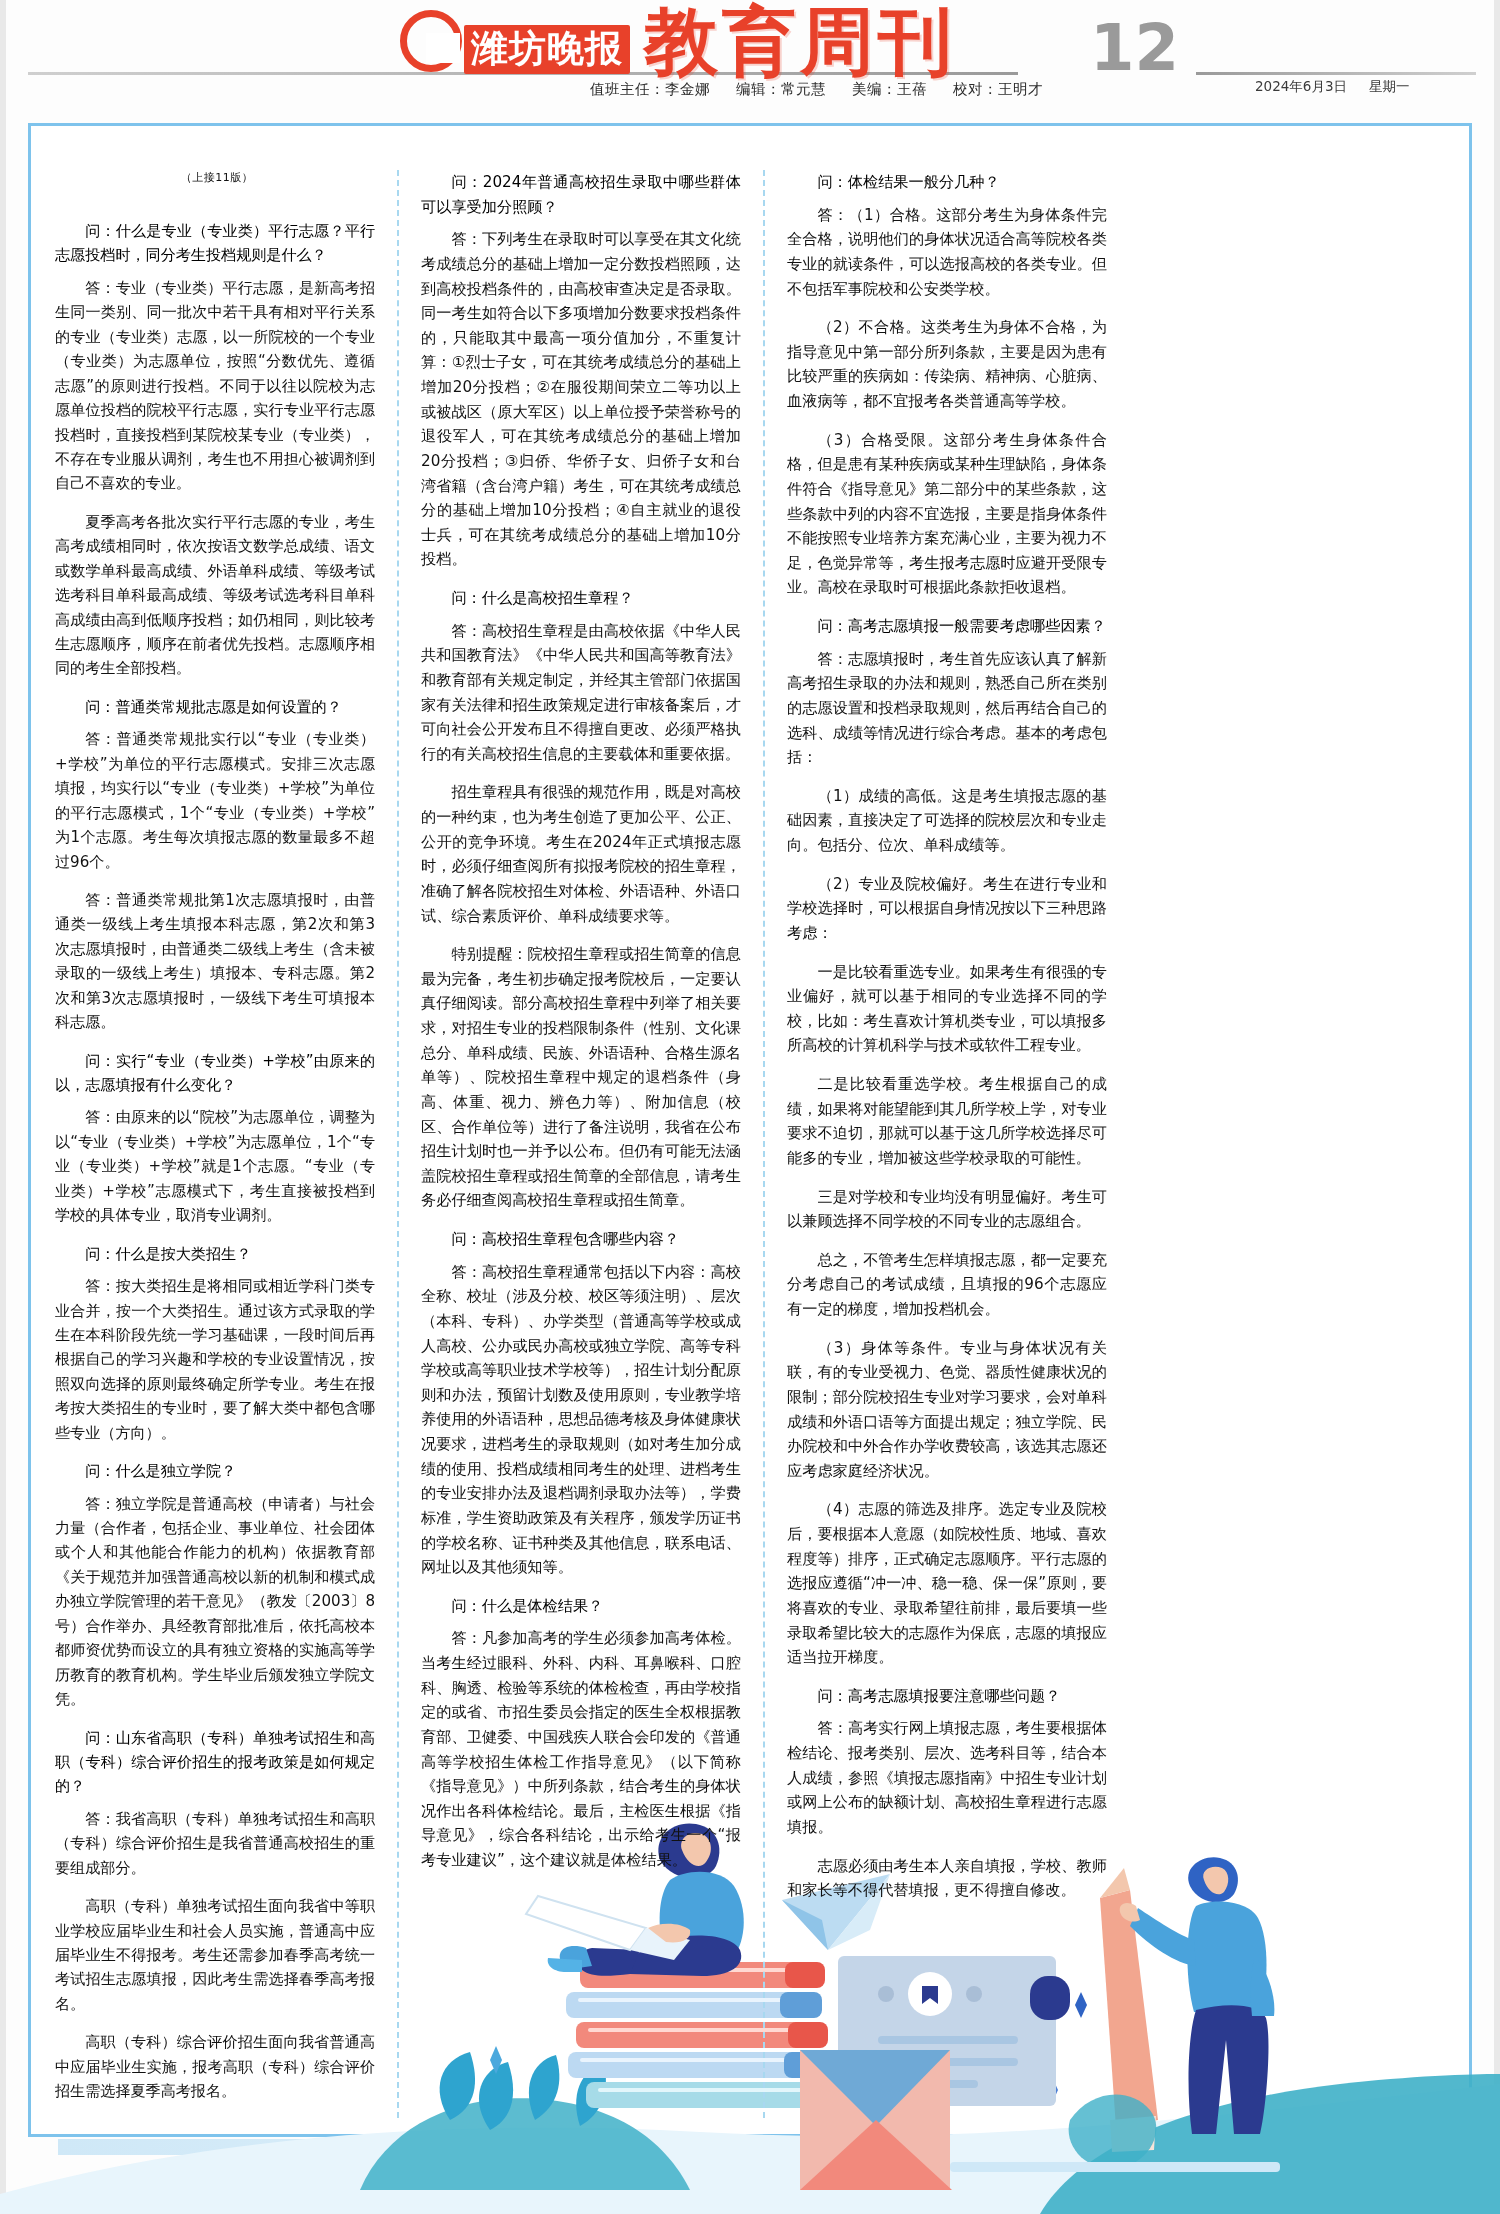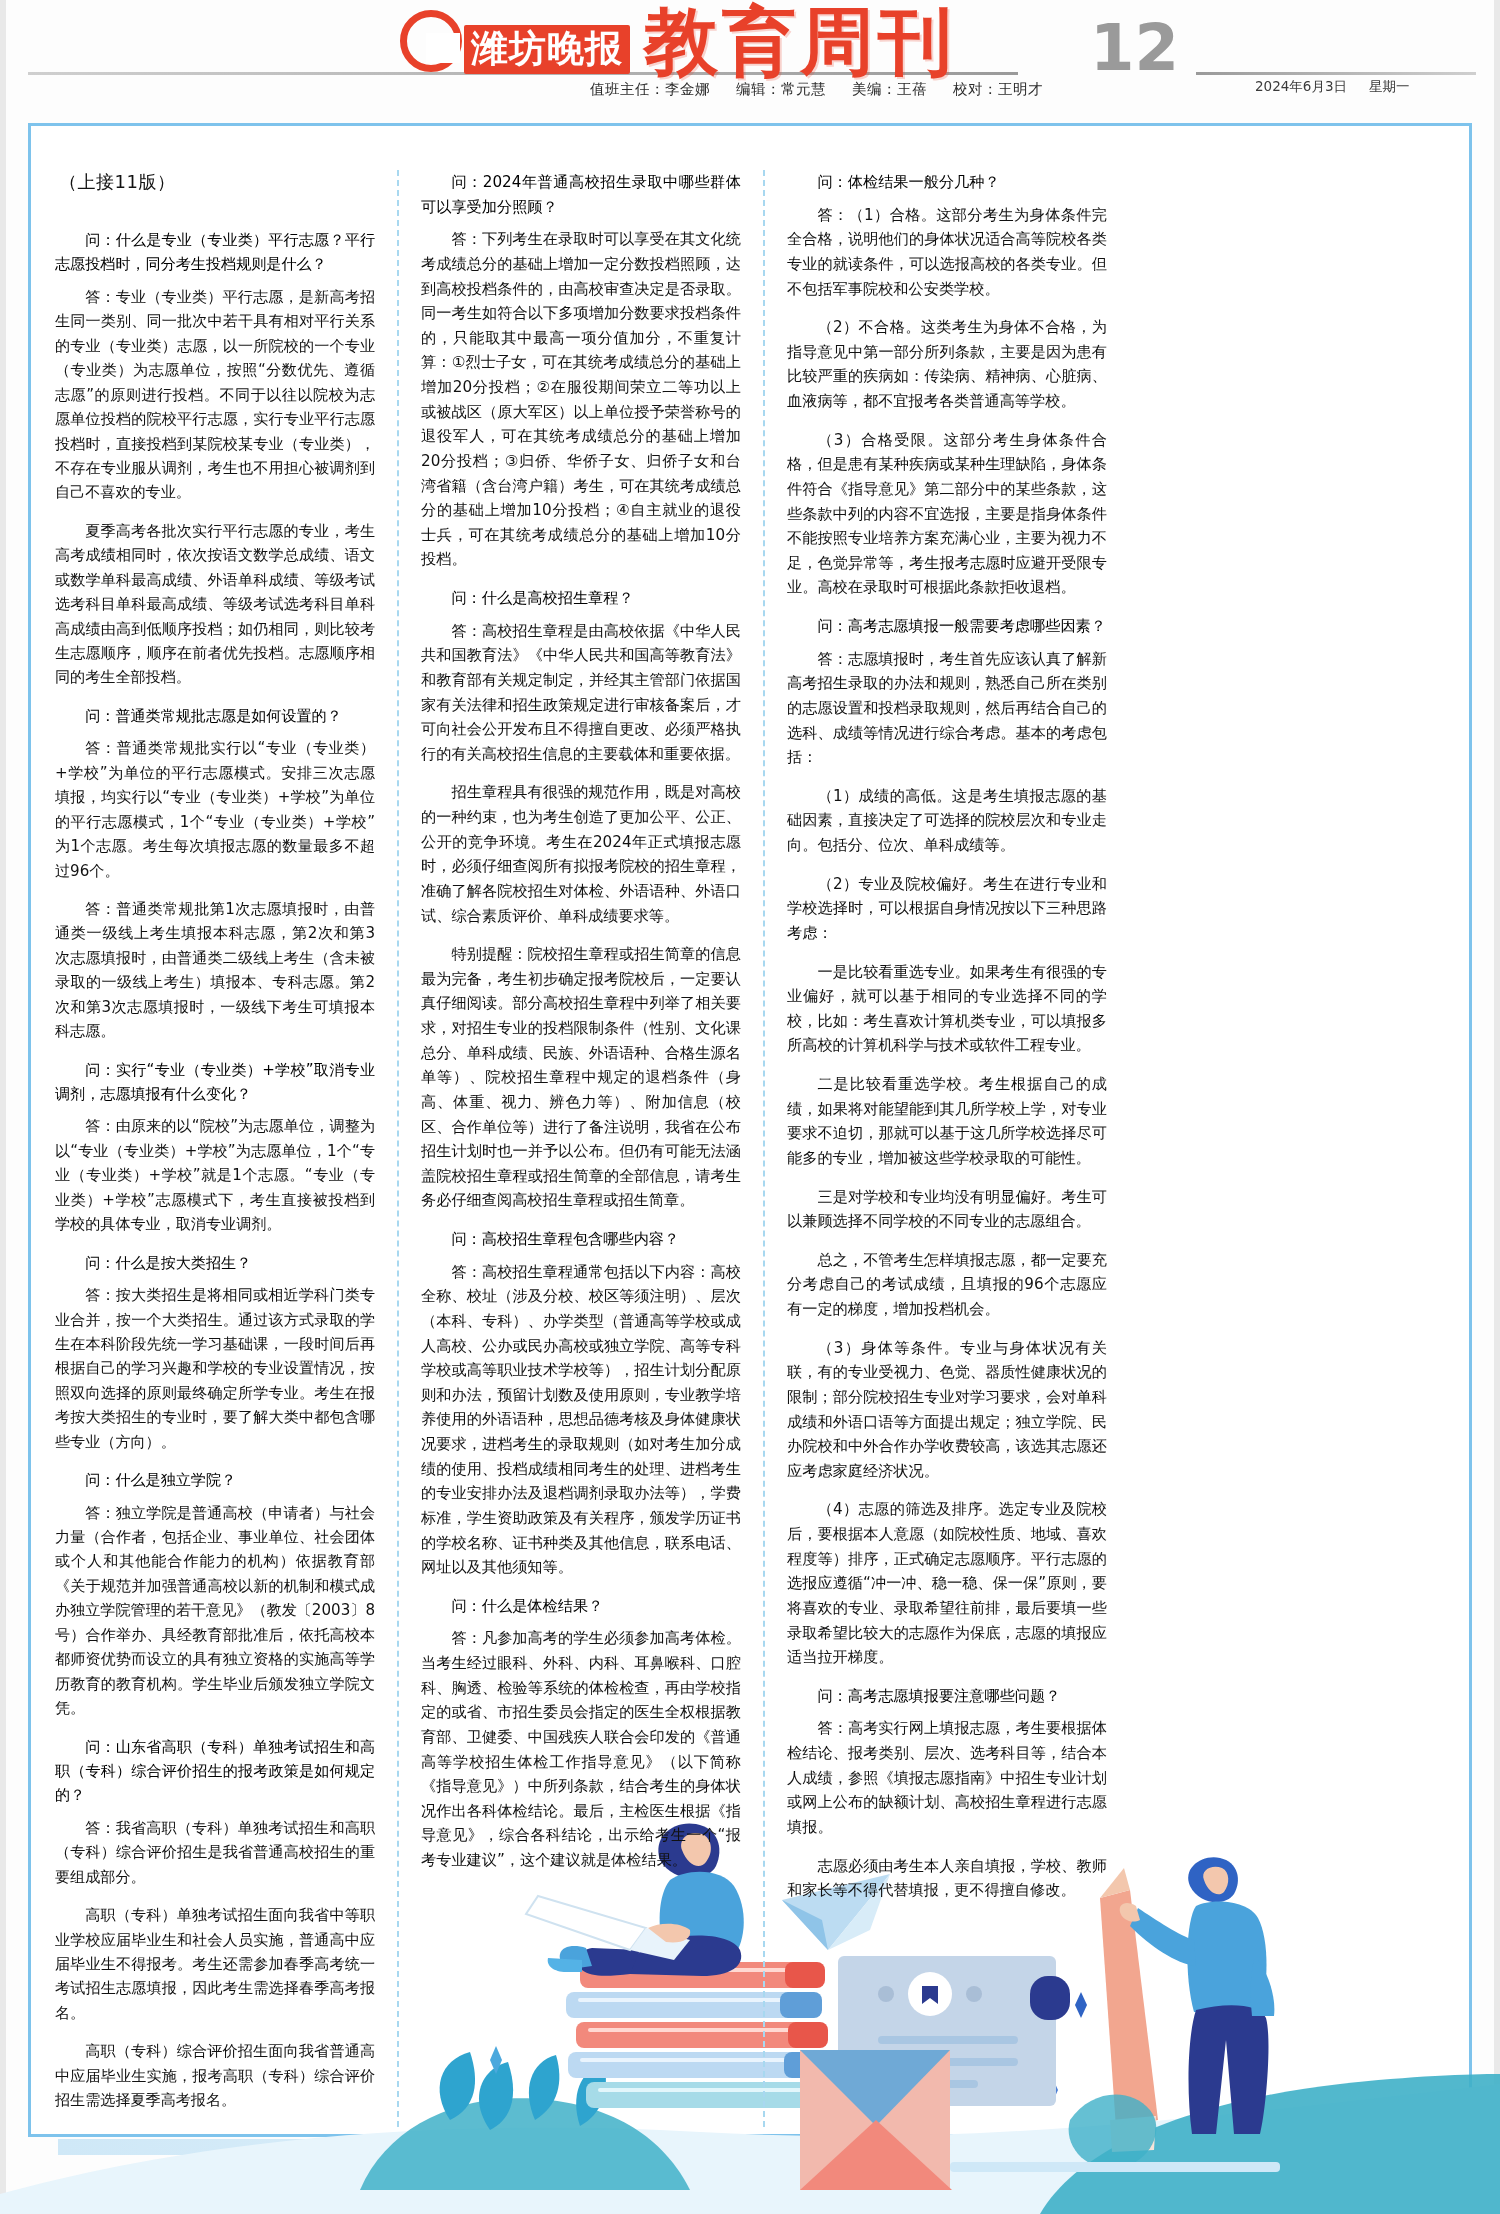--- a/index.html
+++ b/index.html
@@ -119,23 +119,24 @@
     width:320px;
     padding-right:22px;
     box-sizing:content-box;
   }
   .col + .col{
     border-left:2px dashed #a8d8f0;
     padding-left:22px;
   }
   .kicker{
     font-family:"DejaVu Sans","Liberation Sans",sans-serif;
-    font-size:18px;color:#111;
+    font-size:11px;color:#111;
     margin:0 0 34px 4px;
     letter-spacing:.5px;
+    text-align:center;
   }
   .q{
     font-family:"DejaVu Sans","Liberation Sans",sans-serif;
     font-size:15.2px;line-height:1.62;color:#000;
     text-indent:2em;
     text-align:justify;
     margin:0 0 1px 0;
     font-weight:500;
   }
   .a{
@@ -289,21 +290,21 @@
 
       <div class="q">问：什么是专业（专业类）平行志愿？平行志愿投档时，同分考生投档规则是什么？</div>
       <div class="a">答：专业（专业类）平行志愿，是新高考招生同一类别、同一批次中若干具有相对平行关系的专业（专业类）志愿，以一所院校的一个专业（专业类）为志愿单位，按照“分数优先、遵循志愿”的原则进行投档。不同于以往以院校为志愿单位投档的院校平行志愿，实行专业平行志愿投档时，直接投档到某院校某专业（专业类），不存在专业服从调剂，考生也不用担心被调剂到自己不喜欢的专业。</div>
       <div class="a">夏季高考各批次实行平行志愿的专业，考生高考成绩相同时，依次按语文数学总成绩、语文或数学单科最高成绩、外语单科成绩、等级考试选考科目单科最高成绩、等级考试选考科目单科高成绩由高到低顺序投档；如仍相同，则比较考生志愿顺序，顺序在前者优先投档。志愿顺序相同的考生全部投档。</div>
 
       <div class="q">问：普通类常规批志愿是如何设置的？</div>
       <div class="a">答：普通类常规批实行以“专业（专业类）+学校”为单位的平行志愿模式。安排三次志愿填报，均实行以“专业（专业类）+学校”为单位的平行志愿模式，1个“专业（专业类）+学校”为1个志愿。考生每次填报志愿的数量最多不超过96个。</div>
 
       <div class="a">答：普通类常规批第1次志愿填报时，由普通类一级线上考生填报本科志愿，第2次和第3次志愿填报时，由普通类二级线上考生（含未被录取的一级线上考生）填报本、专科志愿。第2次和第3次志愿填报时，一级线下考生可填报本科志愿。</div>
 
-      <div class="q">问：实行“专业（专业类）+学校”取消专业调剂，志愿填报有什么变化？</div>
+      <div class="q">问：实行“专业（专业类）+学校”由原来的以，志愿填报有什么变化？</div>
       <div class="a">答：由原来的以“院校”为志愿单位，调整为以“专业（专业类）+学校”为志愿单位，1个“专业（专业类）+学校”就是1个志愿。“专业（专业类）+学校”志愿模式下，考生直接被投档到学校的具体专业，取消专业调剂。</div>
 
       <div class="q">问：什么是按大类招生？</div>
       <div class="a">答：按大类招生是将相同或相近学科门类专业合并，按一个大类招生。通过该方式录取的学生在本科阶段先统一学习基础课，一段时间后再根据自己的学习兴趣和学校的专业设置情况，按照双向选择的原则最终确定所学专业。考生在报考按大类招生的专业时，要了解大类中都包含哪些专业（方向）。</div>
 
       <div class="q">问：什么是独立学院？</div>
       <div class="a">答：独立学院是普通高校（申请者）与社会力量（合作者，包括企业、事业单位、社会团体或个人和其他能合作能力的机构）依据教育部《关于规范并加强普通高校以新的机制和模式成办独立学院管理的若干意见》（教发〔2003〕8号）合作举办、具经教育部批准后，依托高校本都师资优势而设立的具有独立资格的实施高等学历教育的教育机构。学生毕业后颁发独立学院文凭。</div>
 
       <div class="q">问：山东省高职（专科）单独考试招生和高职（专科）综合评价招生的报考政策是如何规定的？</div>
       <div class="a">答：我省高职（专科）单独考试招生和高职（专科）综合评价招生是我省普通高校招生的重要组成部分。</div>

